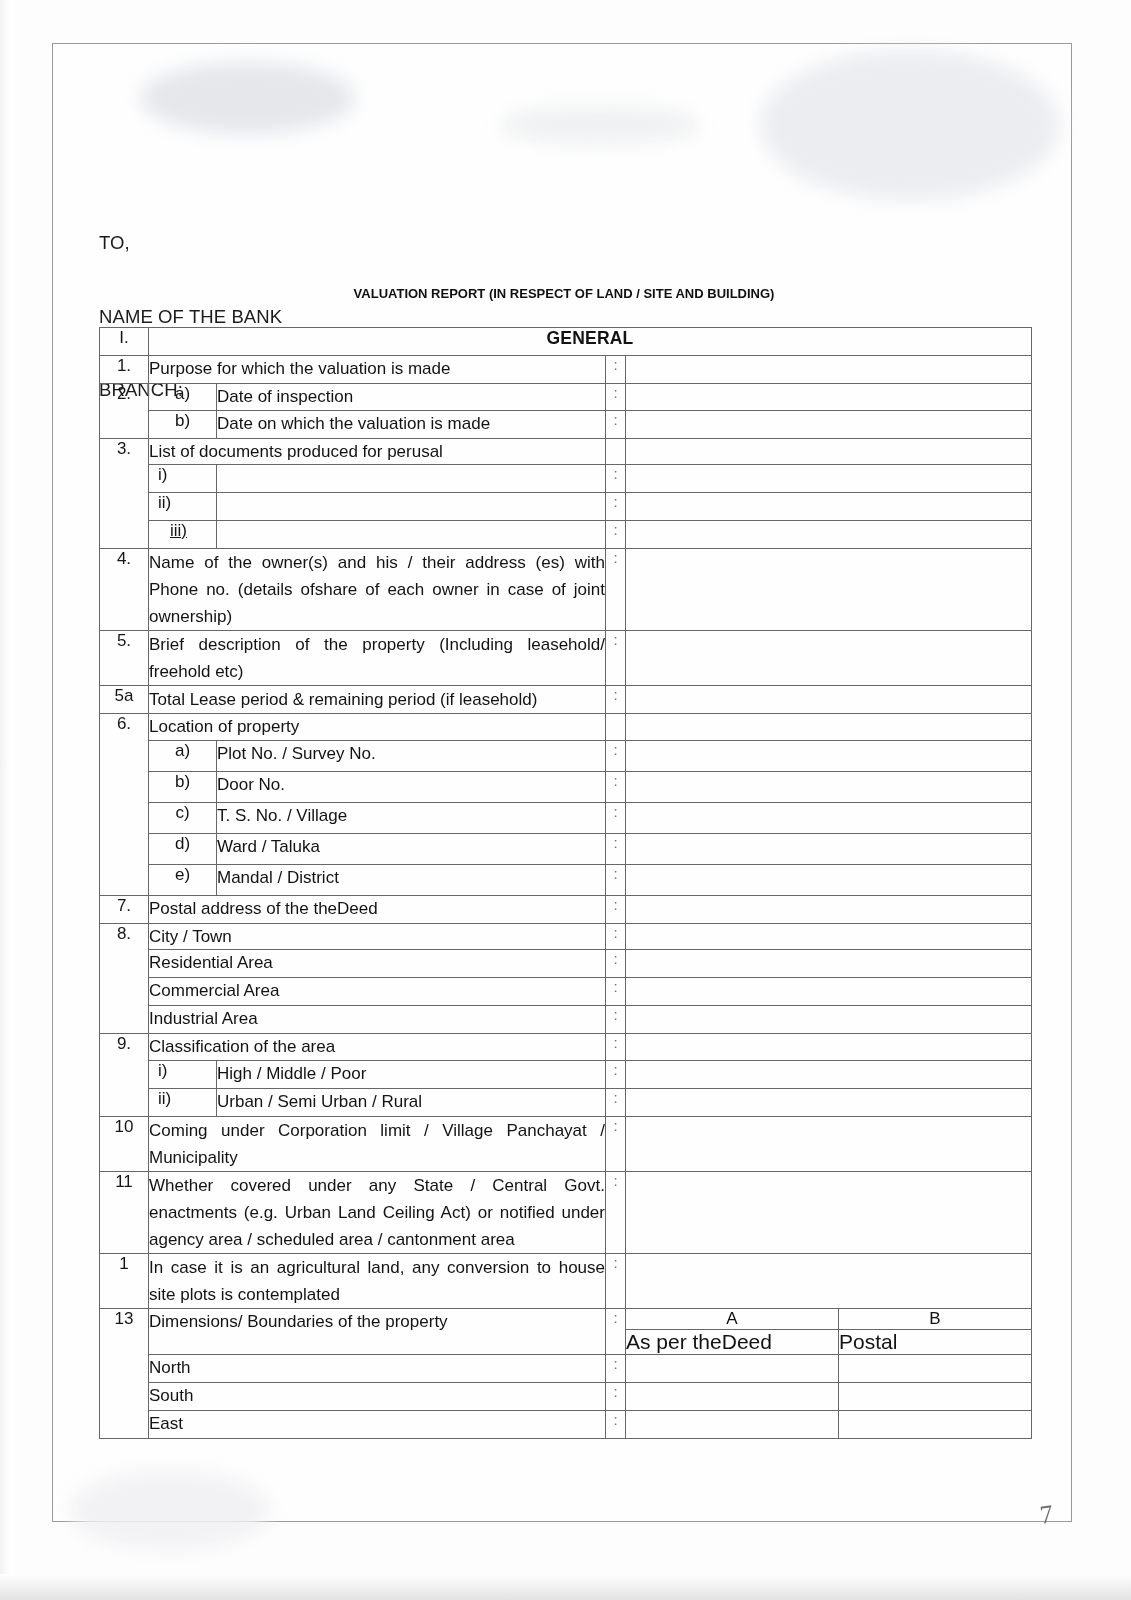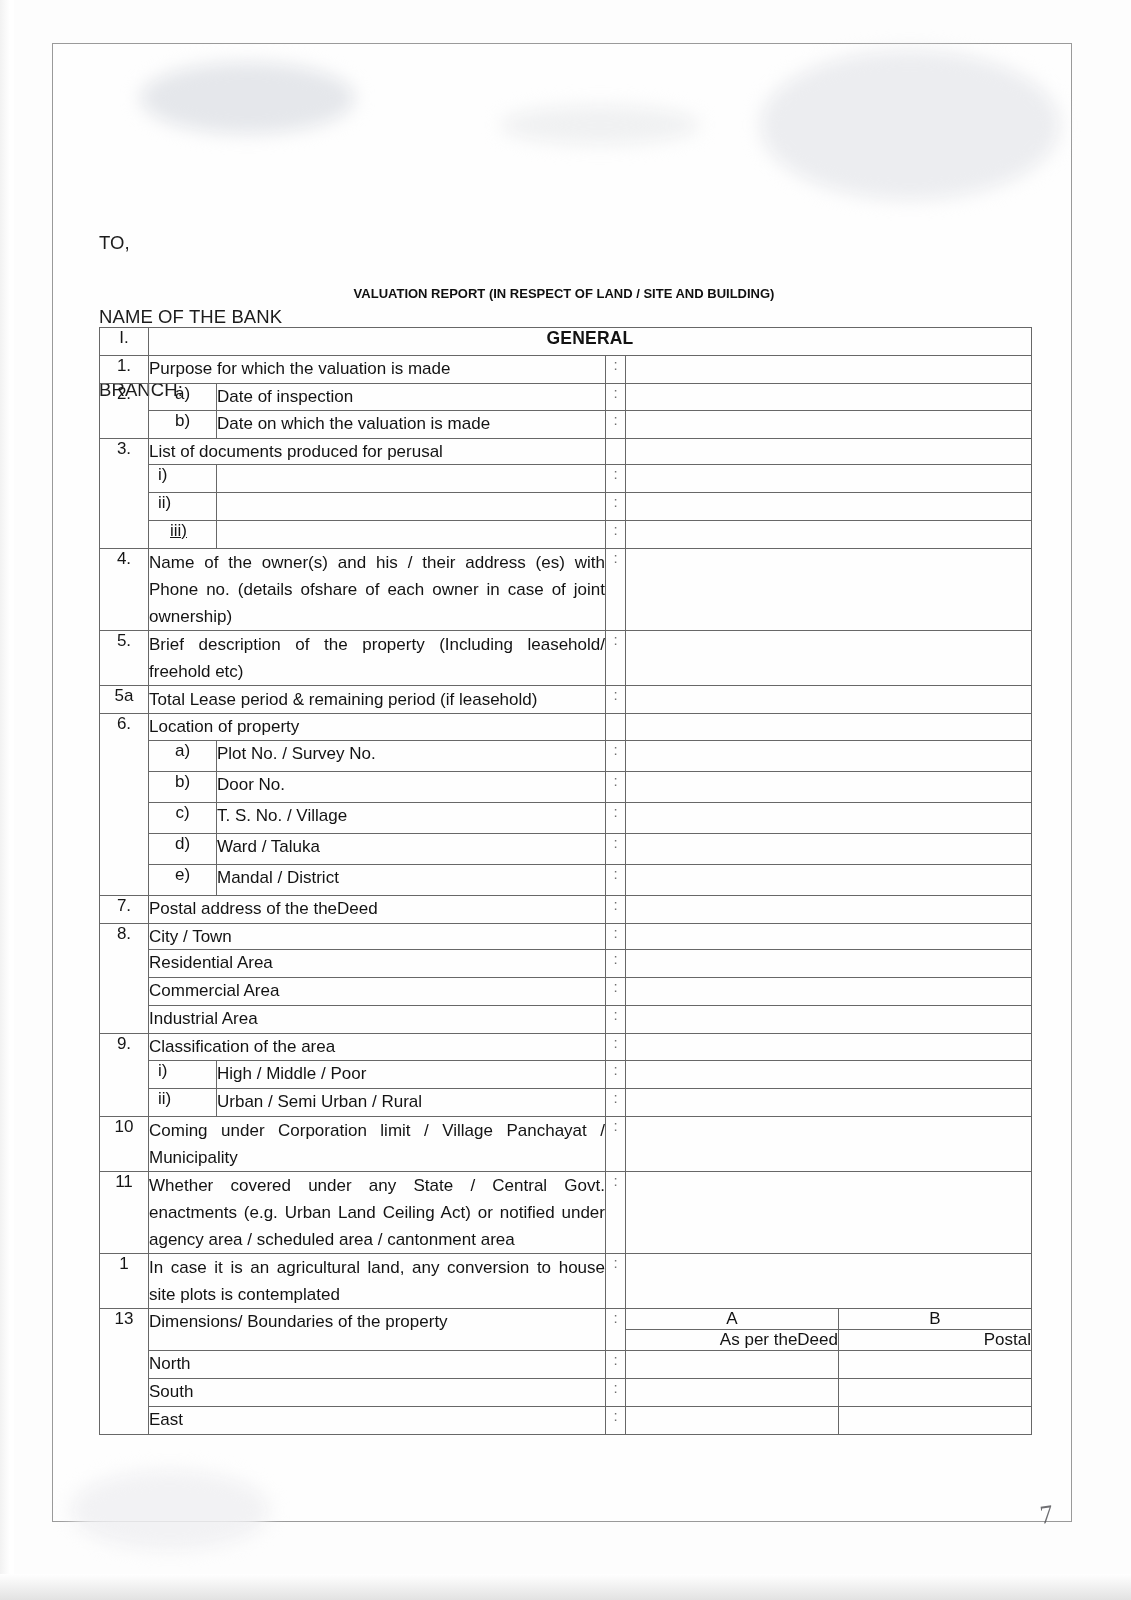--- a/index.html
+++ b/index.html
@@ -164,23 +164,23 @@
     margin-top: 11px;
   }
 
   
   .ab-head {
     text-align: center;
     padding: 2px 0 2px 0;
     font-size: 17px;
   }
   .ab-sub {
-    text-align: right;
+    text-align: left;
     padding: 2px 0 3px 0;
-    font-size: 17px;
+    font-size: 21px;
   }
 
   
   .h-std  { height: 27px; }
   .h-tall { height: 30px; }
 
   
   .page-no {
     position: absolute;
     left: 1040px; top: 1500px;

